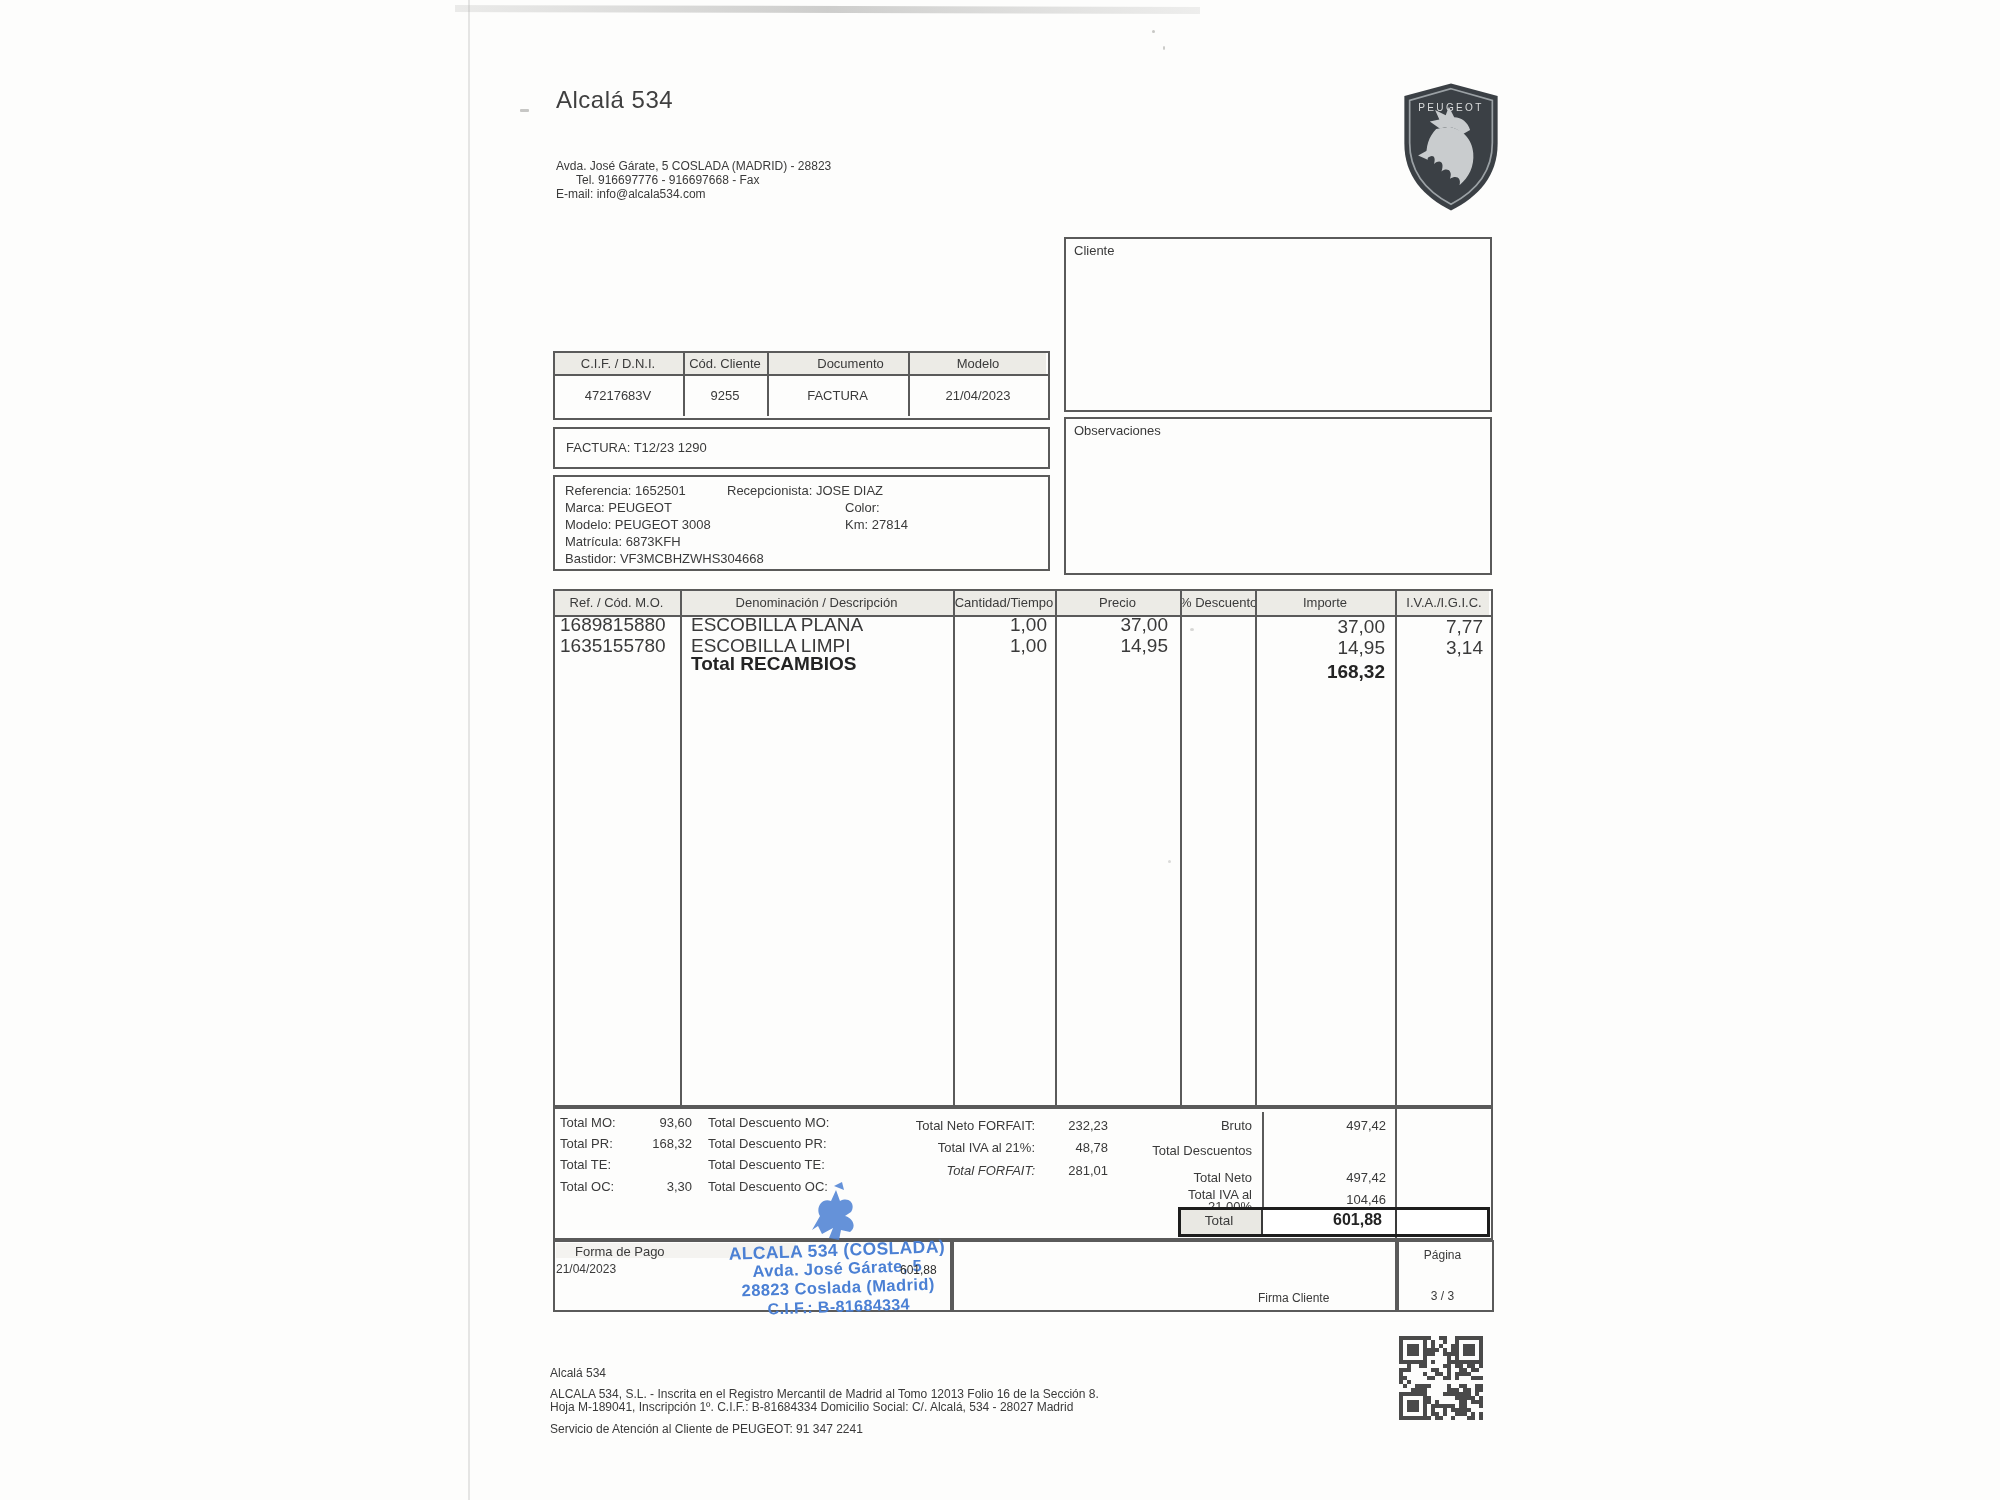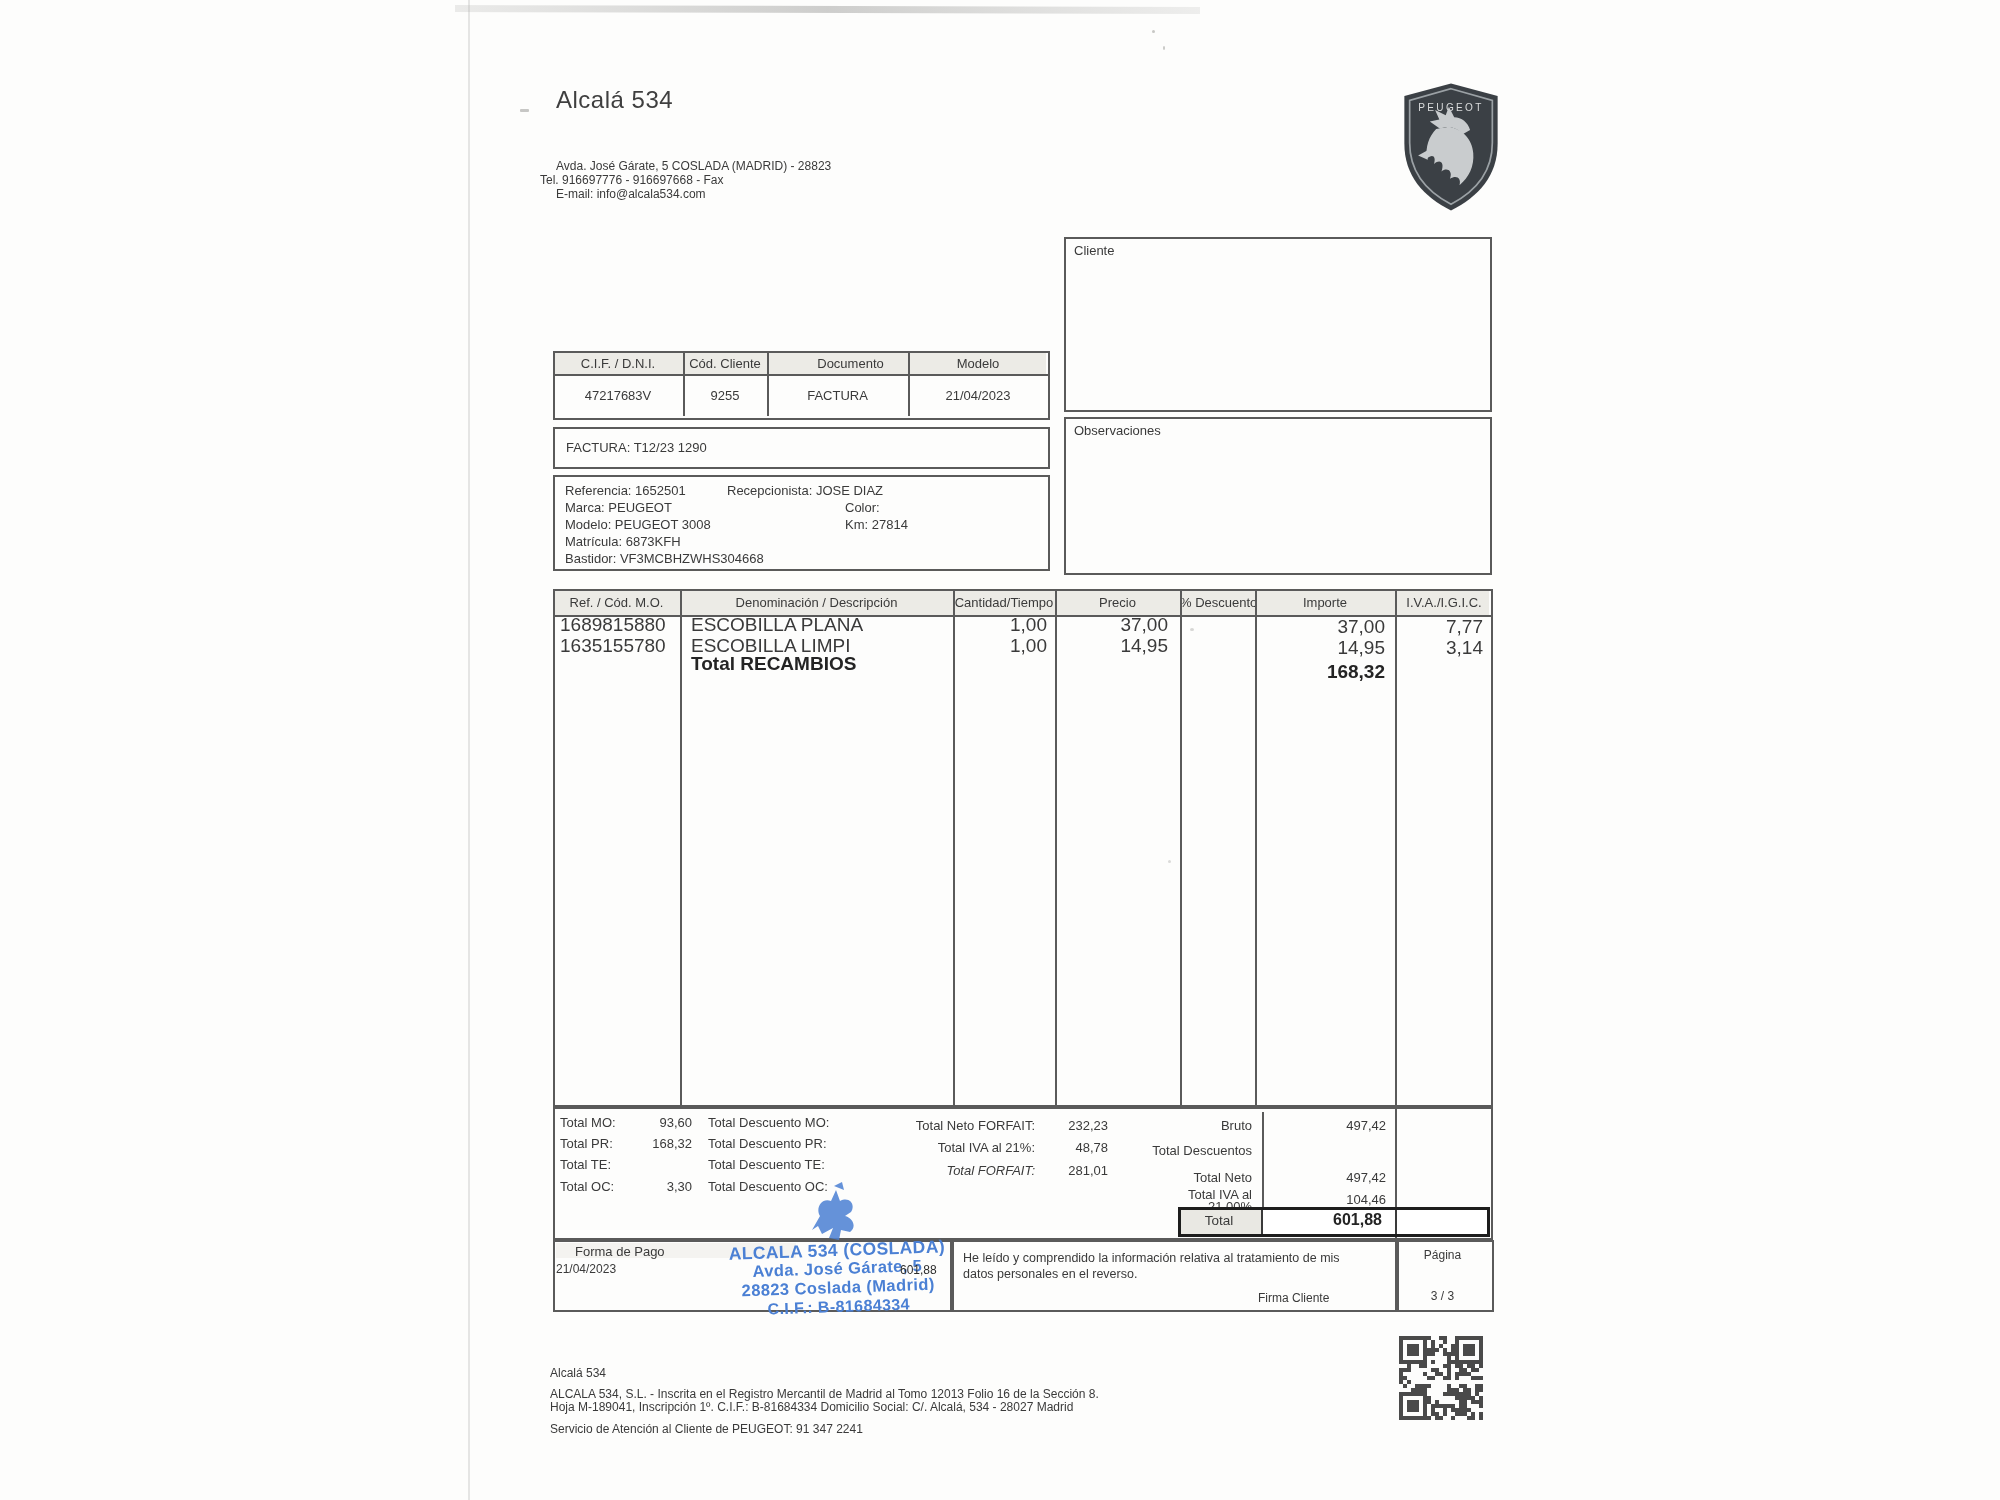--- a/index.html
+++ b/index.html
@@ -27,21 +27,21 @@
   <div style="position:absolute;left:455px;top:6px;width:745px;height:7px;background:linear-gradient(to right,rgba(150,150,148,.18),rgba(140,140,138,.42),rgba(150,150,148,.15));transform:rotate(.15deg);"></div>
   <div style="position:absolute;left:468px;top:0;width:2px;height:1500px;background:rgba(175,175,172,.30);"></div>
   <div class="speck" style="left:520px;top:109px;width:9px;height:3px;border-radius:1px;"></div>
   <div class="speck" style="left:1152px;top:30px;width:3px;height:3px;"></div>
   <div class="speck" style="left:1163px;top:46px;width:2px;height:4px;"></div>
   <div class="speck" style="left:1190px;top:628px;width:4px;height:3px;opacity:.4;"></div>
   <div class="speck" style="left:1168px;top:860px;width:3px;height:3px;opacity:.35;"></div>
 
   <div class="txt" style="left:556px;top:86px;font-size:24px;color:#3f3f3f;letter-spacing:.5px;">Alcalá 534</div>
   <div class="txt fs12" style="left:556px;top:159px;">Avda. José Gárate, 5 COSLADA (MADRID) - 28823</div>
-  <div class="txt fs12" style="left:540px;top:173px;">Tel. 916697776 - 916697668   - Fax</div>
+  <div class="txt fs12" style="left:576px;top:173px;">Tel. 916697776 - 916697668   - Fax</div>
   <div class="txt fs12" style="left:556px;top:187px;">E-mail: info@alcala534.com</div>
 
   <svg style="position:absolute;left:1398px;top:80px;" width="106" height="134" viewBox="0 0 100 126">
     <path d="M50 3 L94 15 V60 C94 90 76 110 50 123 C24 110 6 90 6 60 V15 Z" fill="#3b4045"></path>
     <path d="M50 8 L89 19 V59 C89 86 73 105 50 117 C27 105 11 86 11 59 V19 Z" fill="none" stroke="#9ba1a5" stroke-width="1.6"></path>
     <text x="50" y="29" text-anchor="middle" font-size="9.5" fill="#dadcdd" letter-spacing="2.2" font-family="Liberation Sans, sans-serif">PEUGEOT</text>
     <g fill="#c9ccce">
       <path d="M37 44 L30 39 L39 37 L35 28 L45 33 L48 25 L53 35 C60 35 66 40 68 47 L61 51 C56 45 47 42 40 46 Z"></path>
       <path d="M36 46 C29 53 26 63 27 74 C33 69 36 72 34 79 C40 74 44 78 41 86 C46 82 52 85 49 93 C55 89 60 92 58 99 C67 92 72 81 71 69 C70 55 60 46 48 44 Z"></path>
       <path d="M28 66 L19 71 L28 75 Z"></path>
@@ -160,21 +160,20 @@
   </div>
   <div class="txt c" style="left:1180px;top:1213px;width:78px;font-size:13.5px;">Total</div>
   <div class="txt b r" style="left:1262px;top:1211px;width:120px;font-size:16px;">601,88</div>
 
   <div class="box" style="left:553px;top:1240px;width:397px;height:68px;"></div>
   <div class="box" style="left:950px;top:1240px;width:445px;height:68px;"></div>
   <div class="box" style="left:1395px;top:1240px;width:95px;height:68px;"></div>
   <div class="shade" style="position:absolute;left:556px;top:1243px;width:240px;height:15px;opacity:.55;"></div>
   <div class="txt fs13" style="left:575px;top:1244px;">Forma de Pago</div>
   <div class="txt fs12" style="left:556px;top:1262px;">21/04/2023</div>
-  <div style="position:absolute;left:963px;top:1250px;width:392px;font-size:12.5px;line-height:16px;color:#3a3a3a;">He leído y comprendido la información relativa al tratamiento de mis datos personales en el reverso.</div>
   <div class="txt fs12" style="left:1258px;top:1291px;">Firma Cliente</div>
   <div class="txt fs12 c" style="left:1395px;top:1248px;width:95px;">Página</div>
   <div class="txt fs12 c" style="left:1395px;top:1289px;width:95px;">3 / 3</div>
 
   <svg style="position:absolute;left:800px;top:1180px;opacity:.85;" width="66" height="62" viewBox="0 0 66 62">
     <path fill="#4b80d4" d="M12 50 L20 36 C15 28 22 17 31 21 L36 10 L40 21 C49 16 56 24 51 32 L45 36 C53 38 57 47 50 52 L41 50 L39 60 L29 58 L33 48 L22 54 L18 46 Z"></path>
     <path fill="#4b80d4" d="M34 6 L42 2 L44 10 Z"></path>
   </svg>
   <div style="position:absolute;left:722px;top:1240px;width:232px;height:88px;transform:rotate(-2deg);">
     <div class="stamp-line" style="top:0;font-size:17.5px;">ALCALA 534 (COSLADA)</div>

